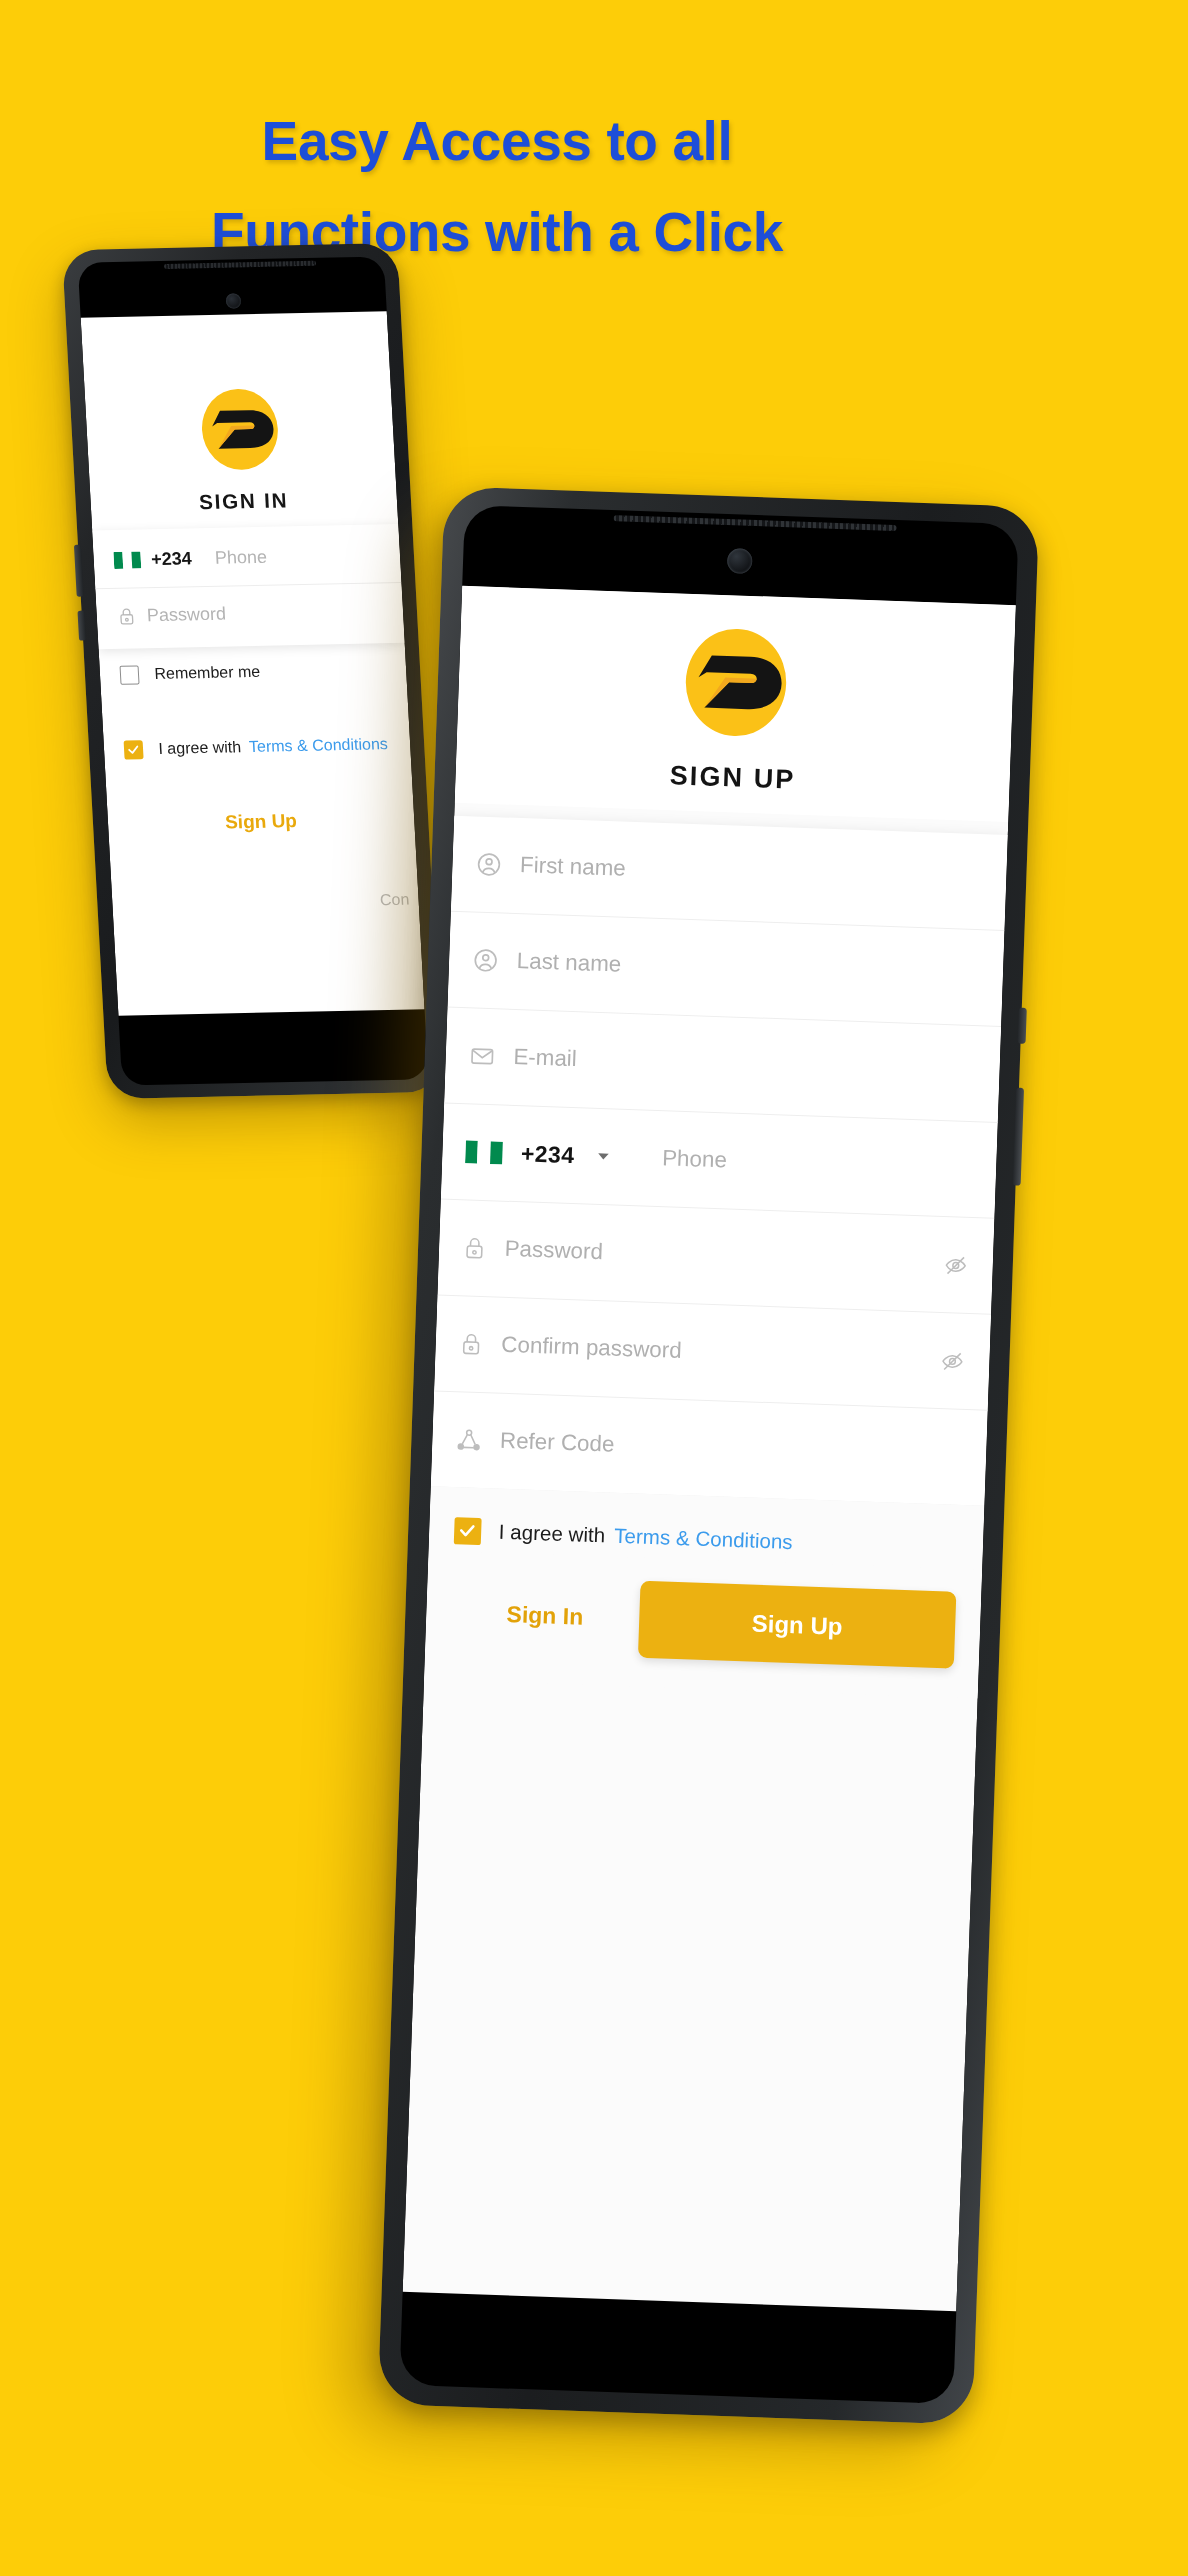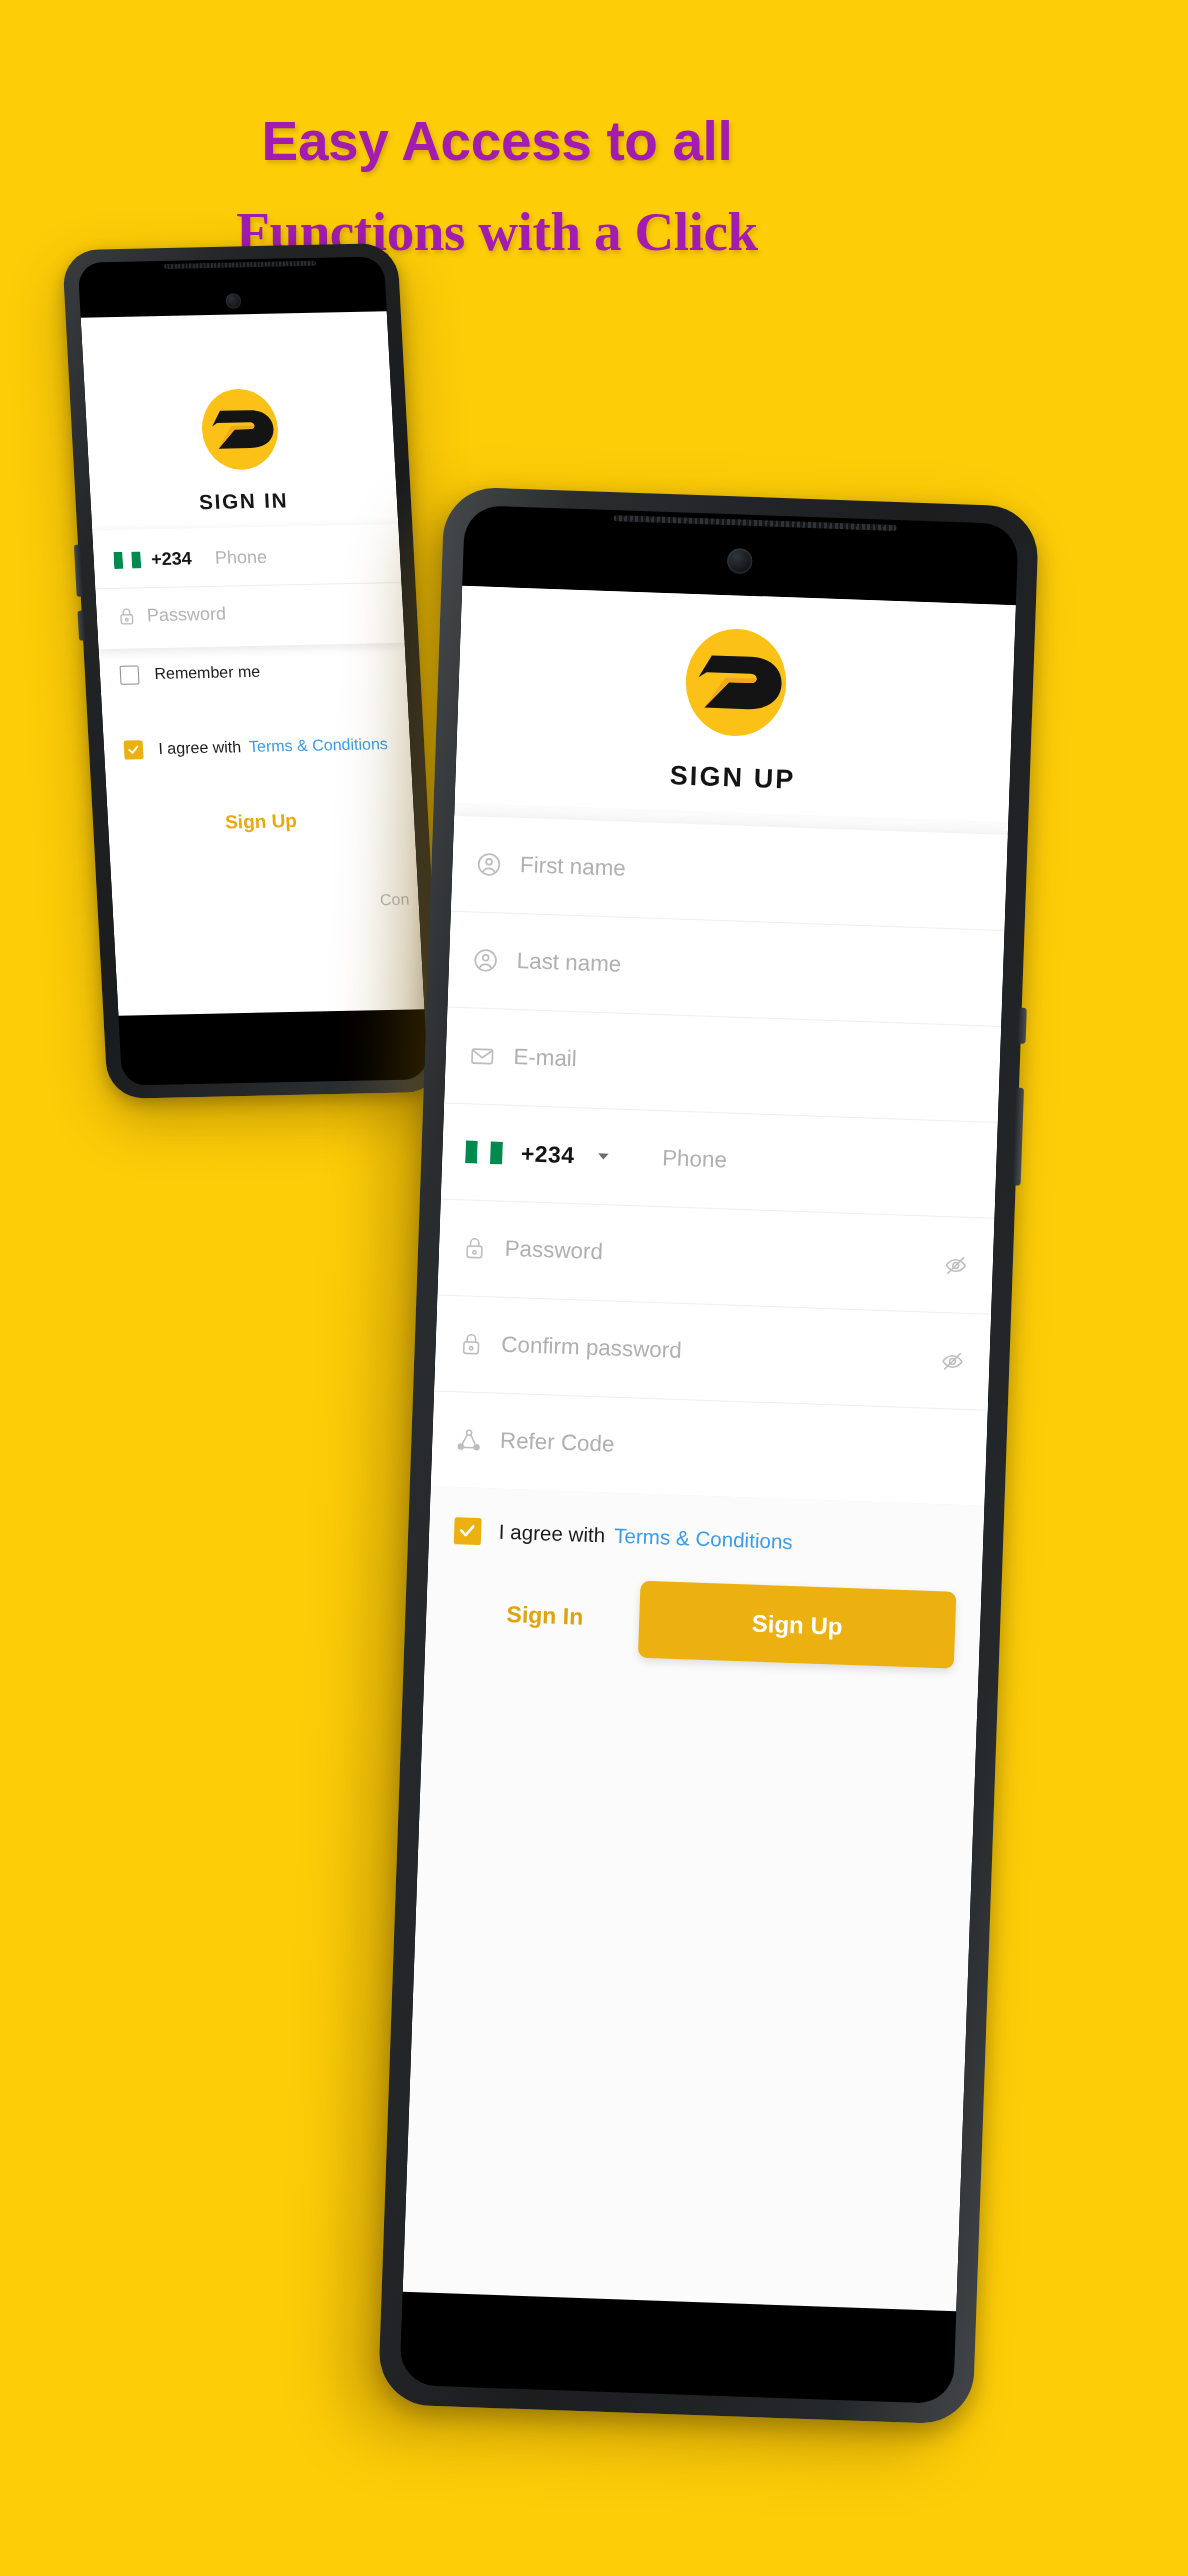--- a/index.html
+++ b/index.html
@@ -9,29 +9,29 @@
     font-family:"Liberation Sans", sans-serif;
     overflow:hidden;
     position:relative;
   }
   #stage{position:absolute;inset:0;overflow:hidden;}
 
   
   .headline{
     position:absolute;top:106px;left:0;width:994px;
     text-align:center;
-    color:#a21caf;
+    color:#1d4ed8;
     font-weight:bold;
     font-size:55px;
     line-height:1.28;
     letter-spacing:-0.4px;
     text-shadow:1.8px 2.7px 4.5px rgba(120,85,0,.28);
   }
   .headline .l1,.headline .l2{display:block;}
-  .headline .l2{margin-top:20.6px;font-family:Liberation Serif, serif;}
+  .headline .l2{margin-top:20.6px;}
 
   
   .phone{position:absolute;}
   .phone .body{
     position:absolute;inset:0;
     background:linear-gradient(120deg,#3a3d40 0%,#232527 22%,#191b1d 55%,#2c2f31 88%,#3f4346 100%);
     border-radius:41px;
     box-shadow:0 23px 54px rgba(90,60,0,.35), 0 5.4px 16px rgba(0,0,0,.28);
   }
   .phone .screen{

